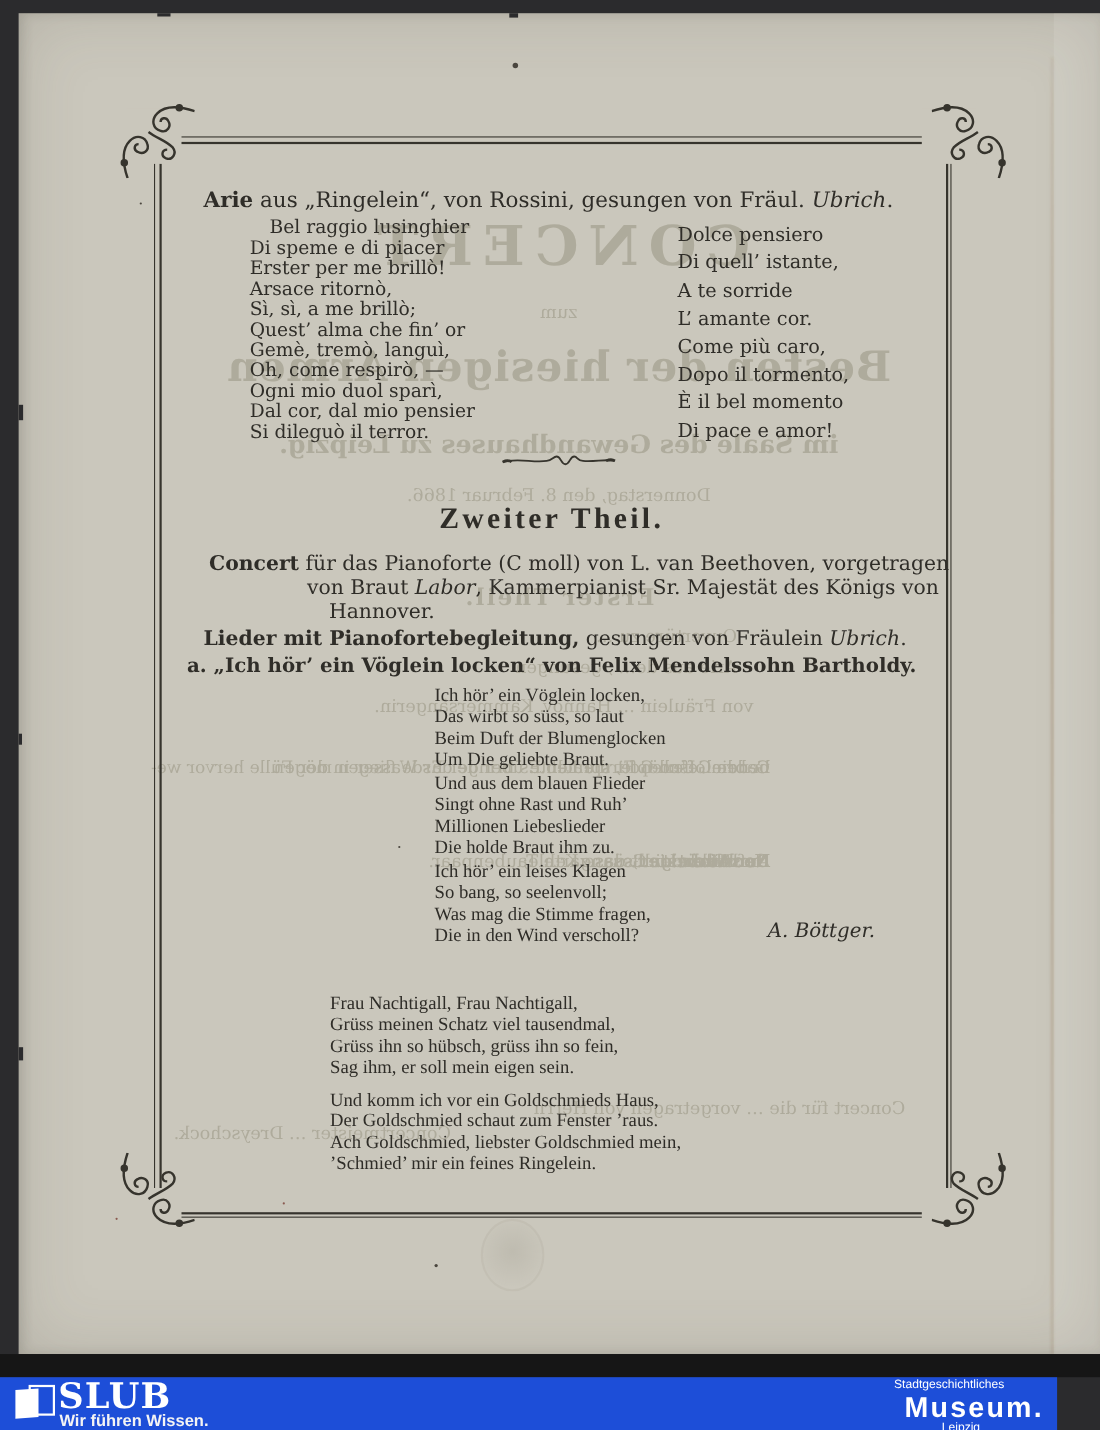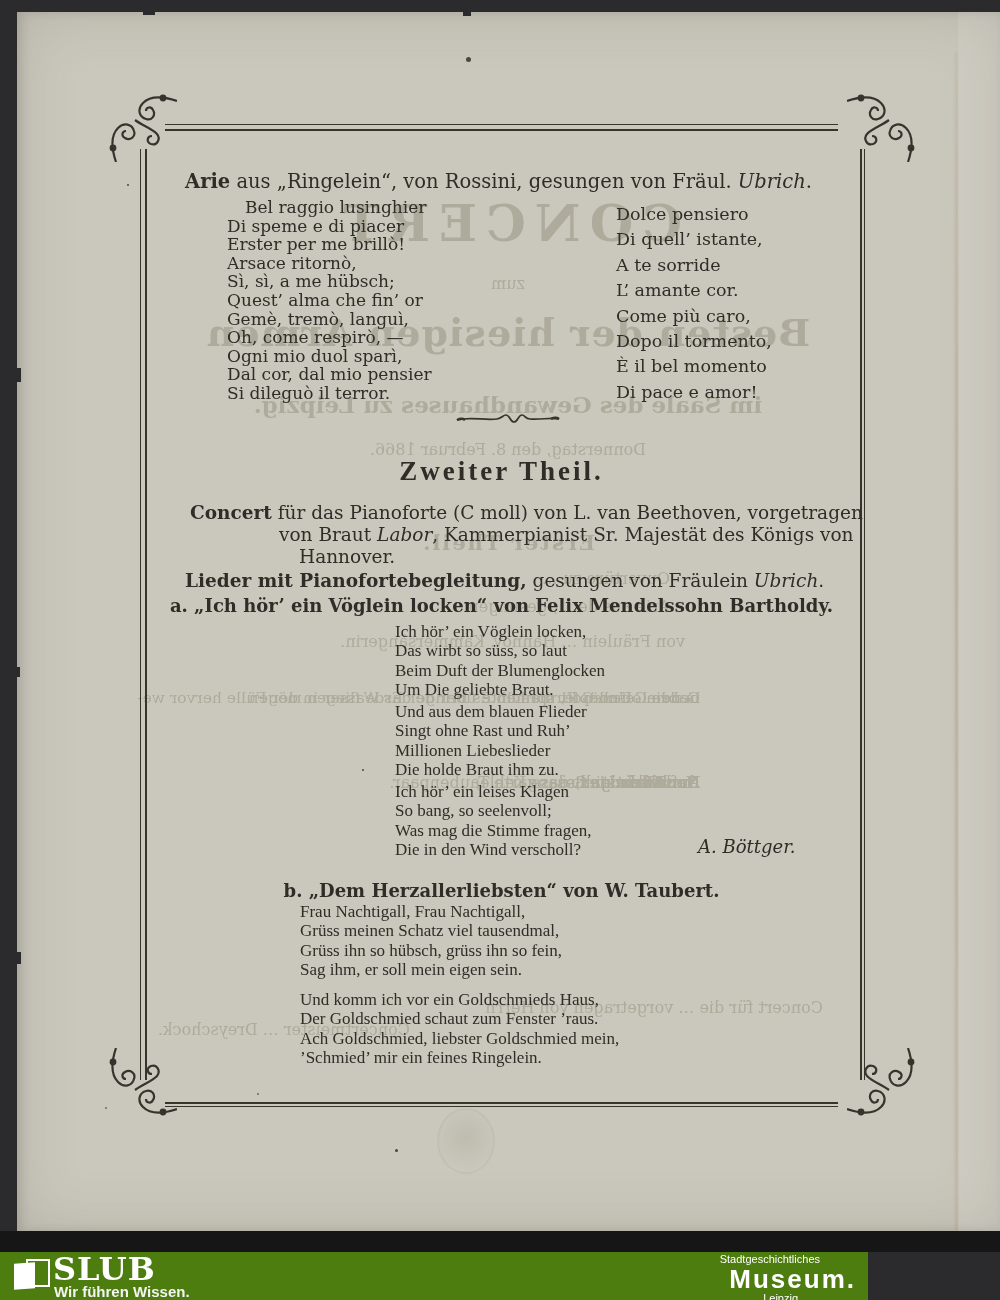--- a/index.html
+++ b/index.html
@@ -45,21 +45,21 @@
   .aria-left div:first-child{margin-left:18px;}
   .aria-right{font-size:17.5px;line-height:25.4px;}
   .part-head{font-size:27px;font-weight:bold;letter-spacing:3px;text-align:center;font-family:Liberation Serif, serif;}
   .body18{font-size:18.5px;}
   .song-head{font-size:18px;font-weight:bold;text-align:center;}
   .verse{font-size:17px;line-height:19.3px;font-family:Liberation Serif, serif;}
   .author{font-size:18px;font-style:italic;}
   .center-box{left:123px;width:723px;text-align:center;}
   
   .dark-strip{position:absolute;left:0;top:1231px;width:1000px;height:21px;background:#161616;}
-  .footer{position:absolute;left:0;top:1252px;width:868px;height:48px;background:#4d7c0f;
+  .footer{position:absolute;left:0;top:1252px;width:961px;height:48px;background:#1d4ed8;
           font-family:"Liberation Sans",sans-serif;color:#fff;text-decoration:underline;}
   .book-icon{position:absolute;left:14px;top:7px;width:34px;height:32px;}
   .book-outline{position:absolute;left:12px;top:0;width:20px;height:24px;border:2.5px solid #fff;background:transparent;}
   .book-solid{position:absolute;left:0;top:4px;width:21px;height:26px;background:#fff;transform:skewY(-4deg);}
   .slub-word{position:absolute;left:53px;top:-2px;font-family:"DejaVu Serif","Liberation Serif",serif;
              font-size:32px;font-weight:bold;letter-spacing:1px;}
   .slub-slogan{position:absolute;left:54px;top:31px;font-size:15px;font-weight:bold;color:#f4f4f4;}
   .museum{position:absolute;right:12px;top:2px;text-align:right;line-height:1;}
   .museum .m-top{font-size:11px;margin-right:36px;margin-bottom:1px;}
   .museum .m-name{font-size:26px;font-weight:bold;letter-spacing:2px;}
@@ -172,21 +172,21 @@
 
     <div class="print hdr" style="left:168px;top:158px;">
       <span class="bold">Arie</span><span> aus „Ringelein“, von Rossini, gesungen von Fräul. </span><span class="ital">Ubrich</span><span>.</span>
     </div>
 
     <div class="print aria-left lines" style="left:210px;top:186px;">
         <div>Bel raggio lusinghier</div>
         <div>Di speme e di piacer</div>
         <div>Erster per me brillò!</div>
         <div>Arsace ritornò,</div>
-        <div>Sì, sì, a me hübsch;</div>
+        <div>Sì, sì, a me brillò;</div>
         <div>Quest’ alma che fin’ or</div>
         <div>Gemè, tremò, languì,</div>
         <div>Oh, come respirò, —</div>
         <div>Ogni mio duol sparì,</div>
         <div>Dal cor, dal mio pensier</div>
         <div>Si dileguò il terror.</div>
       </div>
     <div class="print aria-right lines" style="left:583px;top:190px;margin-left:16px;">
         <div>Dolce pensiero</div>
         <div>Di quell’ istante,</div>
@@ -236,21 +236,20 @@
         <div>Die holde Braut ihm zu.</div>
       </div>
     <div class="print verse lines" style="left:378px;top:770px;">
         <div>Ich hör’ ein leises Klagen</div>
         <div>So bang, so seelenvoll;</div>
         <div>Was mag die Stimme fragen,</div>
         <div>Die in den Wind verscholl?</div>
       </div>
     <div class="print author" style="left:681px;top:824px;">A. Böttger.</div>
 
-    <div class="print song-head center-box" style="top:868px;">b. „Dem Herzallerliebsten“ von W. Taubert.</div>
     <div class="print verse lines" style="left:283px;top:978px;">
         <div>Und komm ich vor ein Goldschmieds Haus,</div>
         <div>Der Goldschmied schaut zum Fenster ’raus.</div>
         <div>Ach Goldschmied, liebster Goldschmied mein,</div>
         <div>’Schmied’ mir ein feines Ringelein.</div>
       </div>
     <div class="print verse lines" style="left:283px;top:890px;">
         <div>Frau Nachtigall, Frau Nachtigall,</div>
         <div>Grüss meinen Schatz viel tausendmal,</div>
         <div>Grüss ihn so hübsch, grüss ihn so fein,</div>

